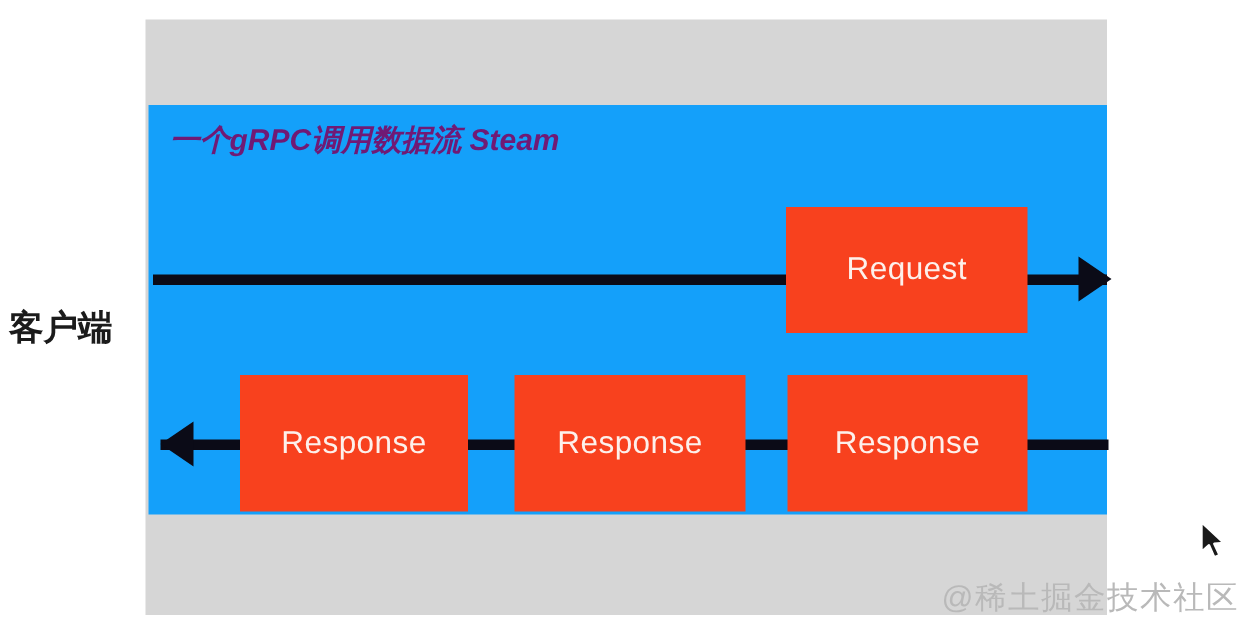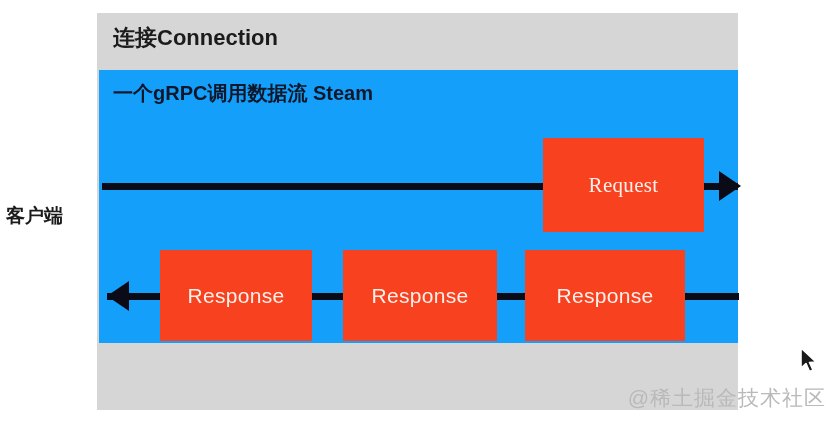--- a/index.html
+++ b/index.html
@@ -46,22 +46,23 @@
     width: 639px;
     height: 273px;
     background: #14a0fa;
   }
   .stream-title {
     position: absolute;
     left: 14px;
     top: 10px;
     font-size: 20px;
     font-weight: bold;
-    color: #0f172a;
-    white-space: nowrap;
+    color: #701a75;
+    white-space: nowrap;
+    font-style: italic;
   }
 
   
   .flow-line {
     position: absolute;
     height: 7px;
     background: #0b0b17;
   }
   .line-request {
     left: 3px;
@@ -101,25 +102,24 @@
     background: #f8411e;
     display: flex;
     align-items: center;
     justify-content: center;
     color: #fdf0eb;
     font-size: 21px;
     font-weight: normal;
     letter-spacing: 0.3px;
   }
   .msg-request {
-    left: 444px;
+    left: 425px;
     top: 68px;
     width: 161px;
-    height: 94px;
-    font-family: Liberation Serif, serif;
+    height: 84px;
   }
   .msg-resp-1 {
     left: 61px;
     top: 180px;
     width: 152px;
     height: 91px;
   }
   .msg-resp-2 {
     left: 244px;
     top: 180px;
@@ -129,21 +129,21 @@
   .msg-resp-3 {
     left: 426px;
     top: 180px;
     width: 160px;
     height: 91px;
   }
 
   
   .endpoint-label {
     position: absolute;
-    font-size: 19px;
+    font-size: 23px;
     font-weight: bold;
     color: #1b1b1b;
     white-space: nowrap;
   }
   .label-client {
     left: 6px;
     top: 203px;
   }
   .label-server {
     left: 764px;
@@ -174,21 +174,20 @@
 </head>
 <body>
 
 <div id="canvas">
 
   <div class="endpoint-label label-client">客户端</div>
 
 
   <div class="connection-box">
 
-    <div class="connection-title">连接Connection</div>
 
     <div class="stream-box">
 
       <div class="stream-title">一个gRPC调用数据流 Steam</div>
 
       <div class="flow-line line-request"></div>
       <div class="arrow-head arrow-right"></div>
 
       <div class="flow-line line-response"></div>
       <div class="arrow-head arrow-left"></div>

